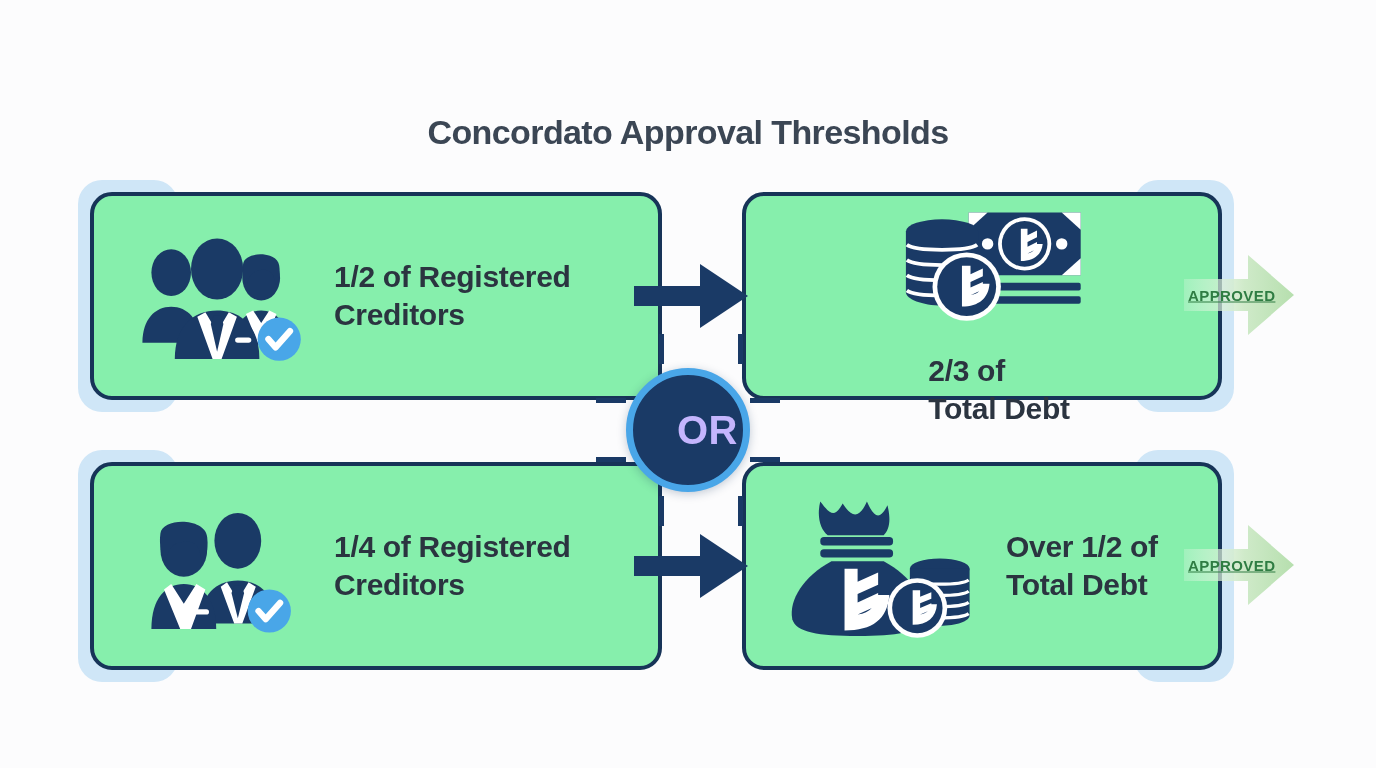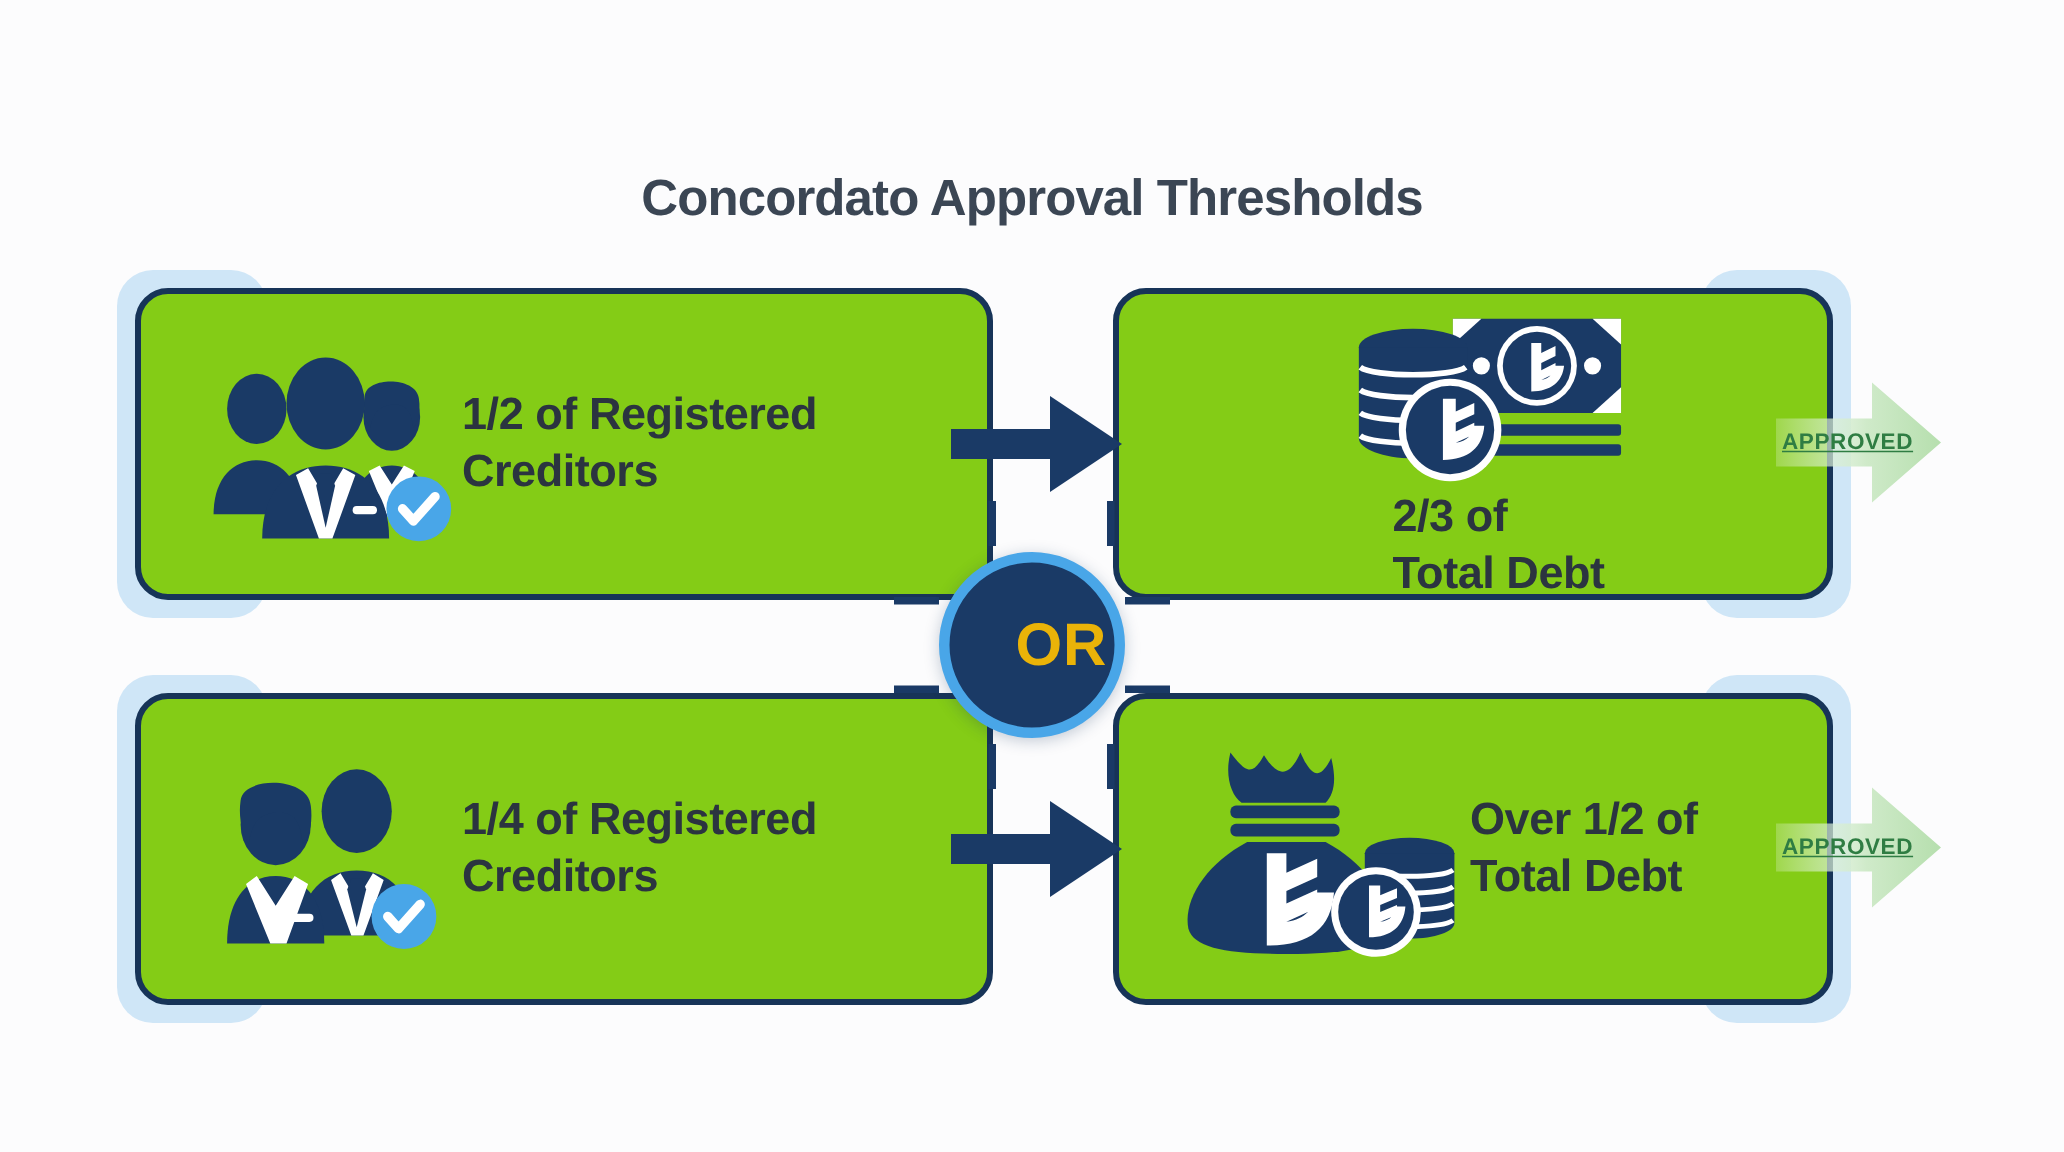--- a/index.html
+++ b/index.html
@@ -41,26 +41,27 @@
   .card-glow {
     position: absolute;
     background: #cfe6f7;
     border-radius: 24px;
     filter: blur(0.4px);
   }
 
   
   .card {
     position: absolute;
-    background: #84cc16;
+    background: #86efac;
     border: 4px solid #173458;
     border-radius: 22px;
     display: flex;
     align-items: center;
     padding-left: 34px;
+    gap: 26px;
   }
   .card.row1-left   { left: 90px;  top: 192px; width: 572px; height: 208px; }
   .card.row1-right  { left: 742px; top: 192px; width: 480px; height: 208px; flex-direction: column; }
   .card.row2-left   { left: 90px;  top: 462px; width: 572px; height: 208px; }
   .card.row2-right  { left: 742px; top: 462px; width: 480px; height: 208px; }
 
   .card-icon {
     flex: 0 0 auto;
     width: 180px;
     height: 130px;
@@ -99,21 +100,21 @@
     border-radius: 50%;
     background: #1a3a66;
     border: 7px solid #49a6e8;
     display: flex;
     align-items: center;
     justify-content: center;
     z-index: 10;
     box-shadow: 0 2px 10px rgba(20,50,90,0.25);
   }
   .or-badge-label {
-    color: #eab308;
+    color: #c4b5fd;
     font-size: 40px;
     font-weight: 700;
     letter-spacing: 0.5px;
     margin-left: 39px;
   }
 
   
   .or-tick {
     position: absolute;
     background: #1a3a66;

